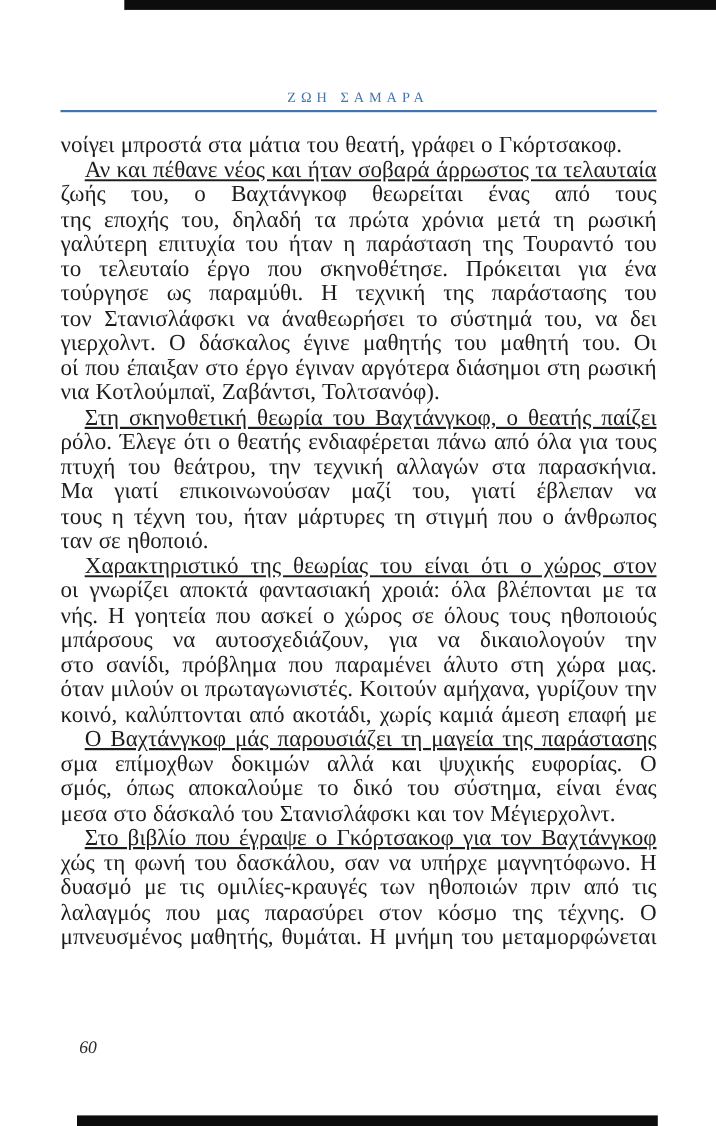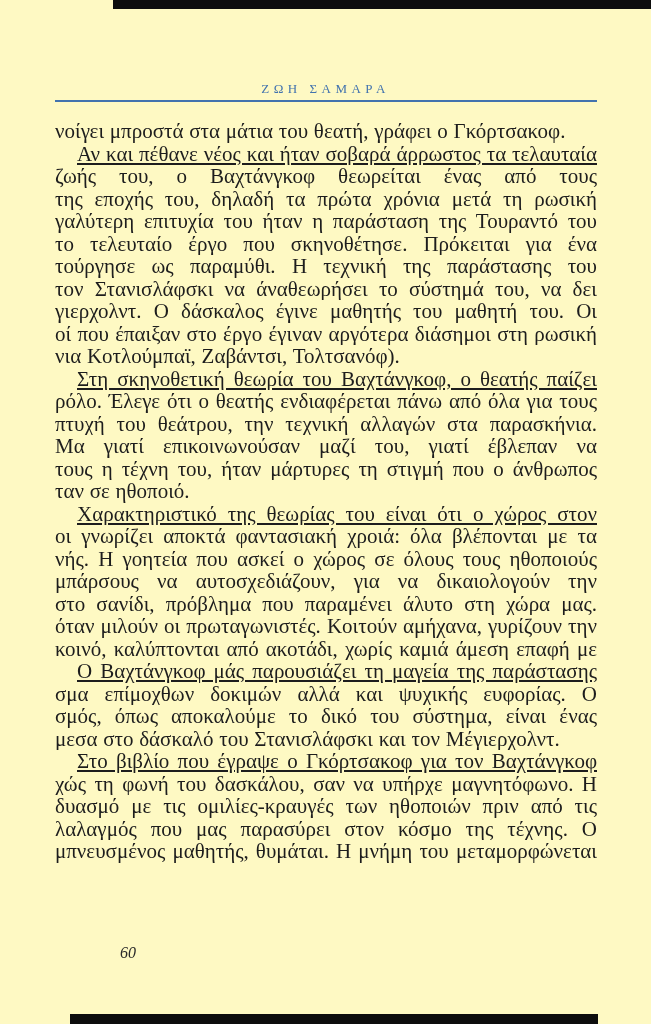--- a/index.html
+++ b/index.html
@@ -1,21 +1,21 @@
 <!DOCTYPE html>
 <html><head>
 <meta charset="utf-8">
 <style>
   html, body { margin: 0; padding: 0; background: #e8e8e8; }
   .page {
     position: relative;
     width: 651px;
     height: 1024px;
     margin: 0 auto;
-    background: #fef9c3;
+    background: #ffffff;
     font-family: "Liberation Serif", "DejaVu Serif", serif;
     overflow: hidden;
   }
   .scan-bar { position: absolute; background: #0d0d0d; }
   .scan-bar.top { top: 0; left: 113px; width: 538px; height: 9px; }
   .scan-bar.bottom { top: 1014px; left: 70px; width: 528px; height: 10px; }
   .running-header {
     position: absolute;
     top: 81px; left: 0; width: 100%;
     text-align: center;
@@ -45,21 +45,20 @@
     word-spacing: 0.5px;
   }
   .line.last { text-align-last: left; }
   .line.indent { text-indent: 22px; text-decoration: underline; }
   .page-number {
     position: absolute;
     top: 944px; left: 72px;
     font-style: italic;
     font-size: 16px;
     color: #2a2a2a;
-    margin-left: 48px;
   }
 </style>
 </head>
 <body>
 
 <div class="page">
   <div class="scan-bar top"></div>
   <div class="running-header">ΖΩΗ ΣΑΜΑΡΑ</div>
   <div class="header-rule"></div>
   <div class="body-text">

